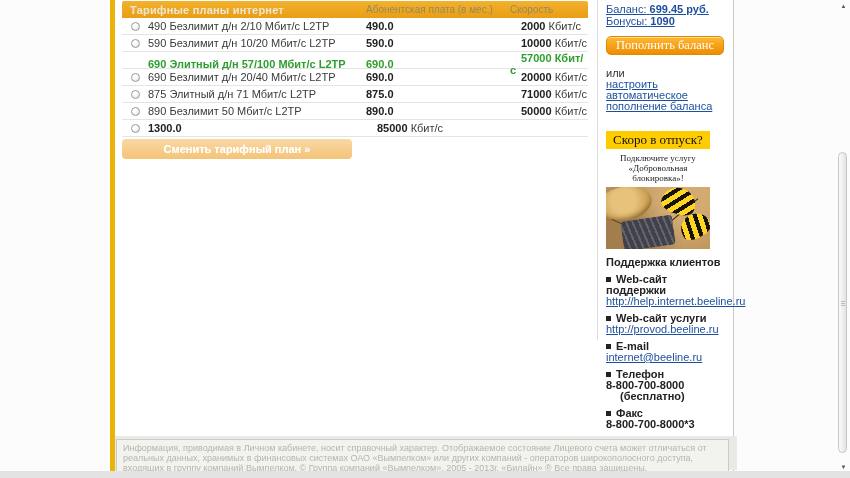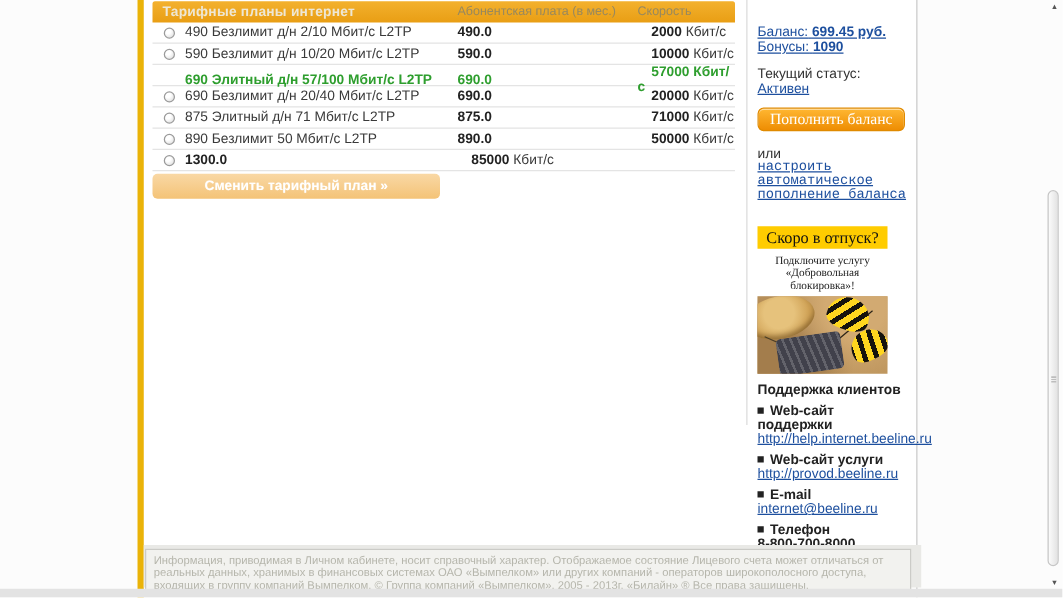--- a/index.html
+++ b/index.html
@@ -40,33 +40,33 @@
   .change-btn{
     position:absolute;left:7px;top:139px;width:230px;height:20px;
     border:none;border-radius:4px;cursor:pointer;
     background:linear-gradient(#f9d8a5,#f4c377);
     color:#fff;font-weight:bold;font-size:11px;font-family:inherit;
     text-shadow:0 0 1px rgba(255,255,255,.4);
   }
   
   .sidebar{
     position:absolute;left:482px;top:0;width:140px;height:340px;
-    border-left:1px solid #dcdcdc;box-sizing:border-box;padding:20px 8px 0 8px;
+    border-left:1px solid #dcdcdc;box-sizing:border-box;padding:3px 8px 0 8px;
   }
   a.lnk{color:#1d4f9e;text-decoration:underline;cursor:pointer;}
   .balance-line{line-height:12px;}
   .status-block{margin-top:9px;line-height:12px;}
   .topup-btn{
     margin-top:9px;height:19px;padding:0 9px;border:1px solid #e08a00;border-radius:5px;
     background:linear-gradient(#ffb732,#ee8d03);color:#fff;cursor:pointer;
     font-family:"Liberation Serif","DejaVu Serif",serif;font-size:12.5px;
     box-shadow:inset 0 1px 0 rgba(255,255,255,.5);
   }
   .or-line{margin-top:12px;line-height:12px;}
-  .auto-links{line-height:11px;font-family:Liberation Mono, monospace;}
+  .auto-links{line-height:11px;}
   .promo{margin-top:19px;width:104px;}
   .promo-banner{
     background:#ffcc00;height:16px;line-height:16px;text-align:center;
     font-family:"Liberation Serif","DejaVu Serif",serif;font-size:13px;color:#111;
     padding:1px 0;cursor:pointer;
   }
   .promo-sub{
     margin-top:4px;text-align:center;line-height:10px;
     font-family:"Liberation Serif","DejaVu Serif",serif;font-size:9px;color:#222;
   }
@@ -192,24 +192,20 @@
   </div>
 
   <div class="sidebar">
     <div class="balance-line">
       <a class="lnk"><span>Баланс:</span> <b>699.45 руб.</b></a>
     </div>
     <div class="balance-line">
       <a class="lnk"><span>Бонусы:</span> <b>1090</b></a>
     </div>
 
-    <div class="status-block">
-      <div>Текущий статус:</div>
-      <a class="lnk">Активен</a>
-    </div>
 
     <button class="topup-btn">Пополнить баланс</button>
 
     <div class="or-line">или</div>
     <div class="auto-links">
       <a class="lnk">настроить автоматическое</a><br>
       <a class="lnk">пополнение баланса</a>
     </div>
 
     <div class="promo">

